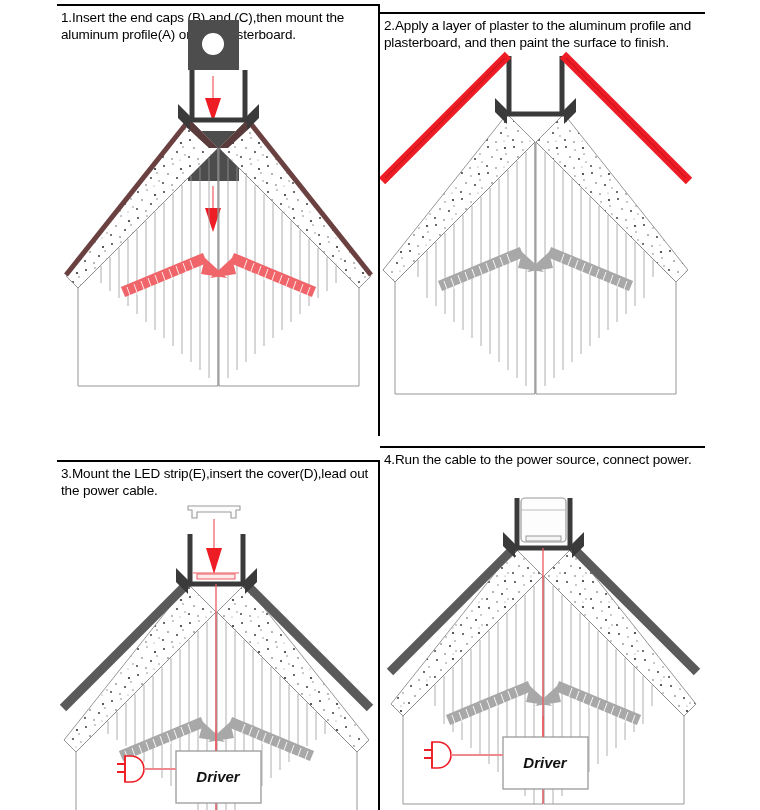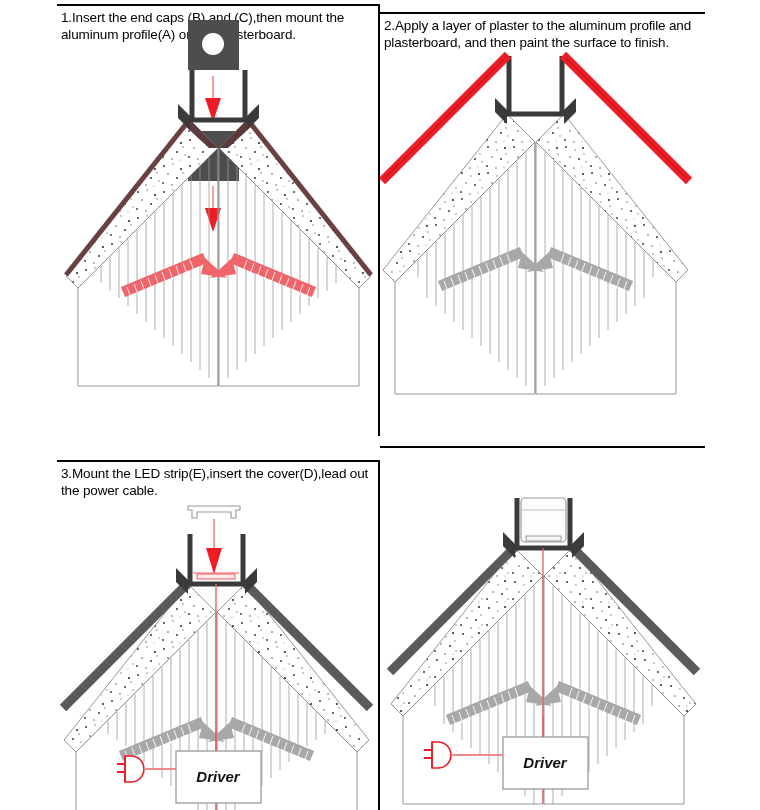--- a/index.html
+++ b/index.html
@@ -394,20 +394,21 @@
           <path d="M60,34 L68,34 M60,42 L68,42" stroke="#ee1c25" stroke-width="2.2" fill="none"></path>
           <path d="M68,26 L74,26 A13,13 0 0 1 74,52 L68,52 z" fill="#ffffff" stroke="#ee1c25" stroke-width="1.6"></path>
           <path d="M68,26 L68,52" stroke="#ee1c25" stroke-width="1.6" fill="none"></path>
         </g>
         <path d="M87,39 L119,39" stroke="#ee8a8f" stroke-width="2" fill="none"></path>
       </svg>
     </div>
   </div>
 
   <div class="panel p4">
+    <div class="caption">4.Run the cable to the power source, connect power.</div>
     <div class="art">
       <svg width="325" height="360" viewBox="0 0 325 360" xmlns="http://www.w3.org/2000/svg">
         <defs>
           <pattern id="speck4" width="26" height="26" patternUnits="userSpaceOnUse">
             <rect width="26" height="26" fill="#ffffff"></rect>
             <circle cx="5" cy="4" r="1.0" fill="#3a3a3a"></circle>
             <circle cx="14" cy="7" r="0.7" fill="#6a6a6a"></circle>
             <circle cx="21" cy="3" r="1.1" fill="#2f2f2f"></circle>
             <circle cx="9" cy="14" r="0.8" fill="#555"></circle>
             <circle cx="18" cy="16" r="1.0" fill="#3a3a3a"></circle>

